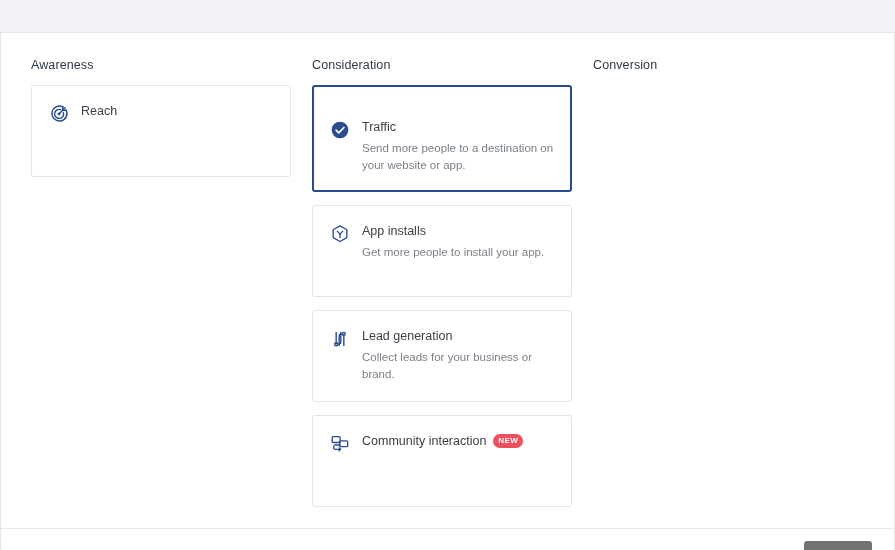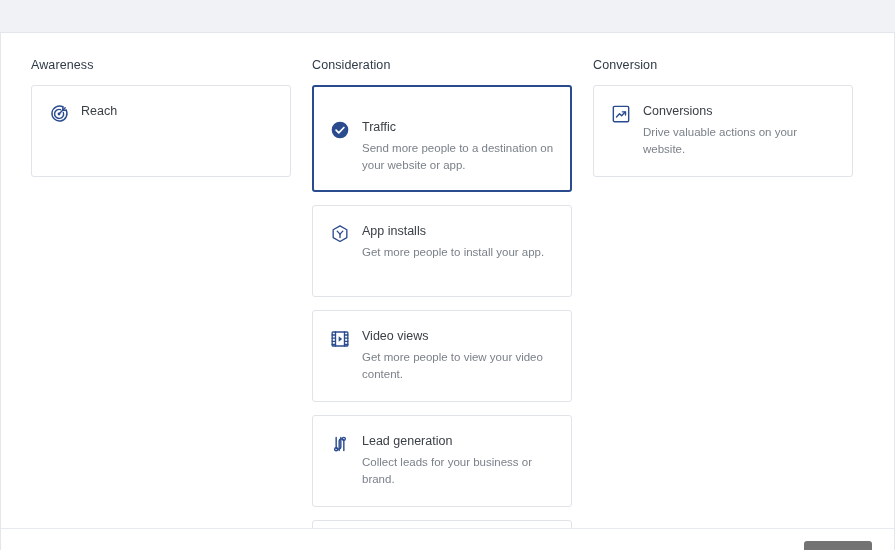--- a/index.html
+++ b/index.html
@@ -222,39 +222,20 @@
               </span>
               <div class="card-body">
                 <div class="card-title">
                   <span>App installs</span>
                 </div>
                 <div class="card-desc">Get more people to install your app.</div>
               </div>
             </div>
           </div>
 
-          <div class="objective-card">
-            <div class="card-head">
-              <span class="card-icon">
-                <svg viewBox="0 0 24 24" fill="none" stroke="currentColor" stroke-width="1.6" stroke-linecap="round" stroke-linejoin="round">
-                  <rect x="2.6" y="3.6" width="18.8" height="16.8" rx="1"></rect>
-                  <path d="M6.6 3.6v16.8M17.4 3.6v16.8"></path>
-                  <path d="M2.6 7.2h4M2.6 11h4M2.6 14.8h4M2.6 18.6h4"></path>
-                  <path d="M17.4 7.2h4M17.4 11h4M17.4 14.8h4M17.4 18.6h4"></path>
-                  <path d="M10.4 8.6l4.2 3.4-4.2 3.4z" fill="currentColor" stroke="none"></path>
-                </svg>
-              </span>
-              <div class="card-body">
-                <div class="card-title">
-                  <span>Video views</span>
-                </div>
-                <div class="card-desc">Get more people to view your video content.</div>
-              </div>
-            </div>
-          </div>
 
           <div class="objective-card">
             <div class="card-head">
               <span class="card-icon">
                 <svg viewBox="0 0 24 24" fill="none" stroke="currentColor" stroke-width="1.7" stroke-linecap="round" stroke-linejoin="round">
                   <path d="M7.4 4.2v11.2a2.8 2.8 0 0 0 5.6 0V4.2"></path>
                   <path d="M16.6 19.8V8.6a2.8 2.8 0 0 0-5.6 0v11.2"></path>
                   <circle cx="7.4" cy="18.2" r="1.8"></circle>
                   <circle cx="16.6" cy="5.8" r="1.8"></circle>
                 </svg>
@@ -287,41 +268,20 @@
 
               </div>
             </div>
           </div>
 
         </div>
       </div>
 
       <div class="column">
         <div class="column-title">Conversion</div>
-        <div class="card-list">
-
-          <div class="objective-card">
-            <div class="card-head">
-              <span class="card-icon">
-                <svg viewBox="0 0 24 24" fill="none" stroke="currentColor" stroke-width="1.7" stroke-linecap="round" stroke-linejoin="round">
-                  <rect x="2.8" y="2.8" width="18.4" height="18.4" rx="1.4"></rect>
-                  <path d="M6.6 15.6l3.6-3.8 2.6 2.4 4.2-4.6"></path>
-                  <path d="M13.6 9.4h3.8v3.8"></path>
-                </svg>
-              </span>
-              <div class="card-body">
-                <div class="card-title">
-                  <span>Conversions</span>
-                </div>
-                <div class="card-desc">Drive valuable actions on your website.</div>
-              </div>
-            </div>
-          </div>
-
-        </div>
       </div>
 
     </div>
   </div>
 
   <div class="footer-bar">
     <button class="continue-button">Continue</button>
   </div>
 
 </div>

